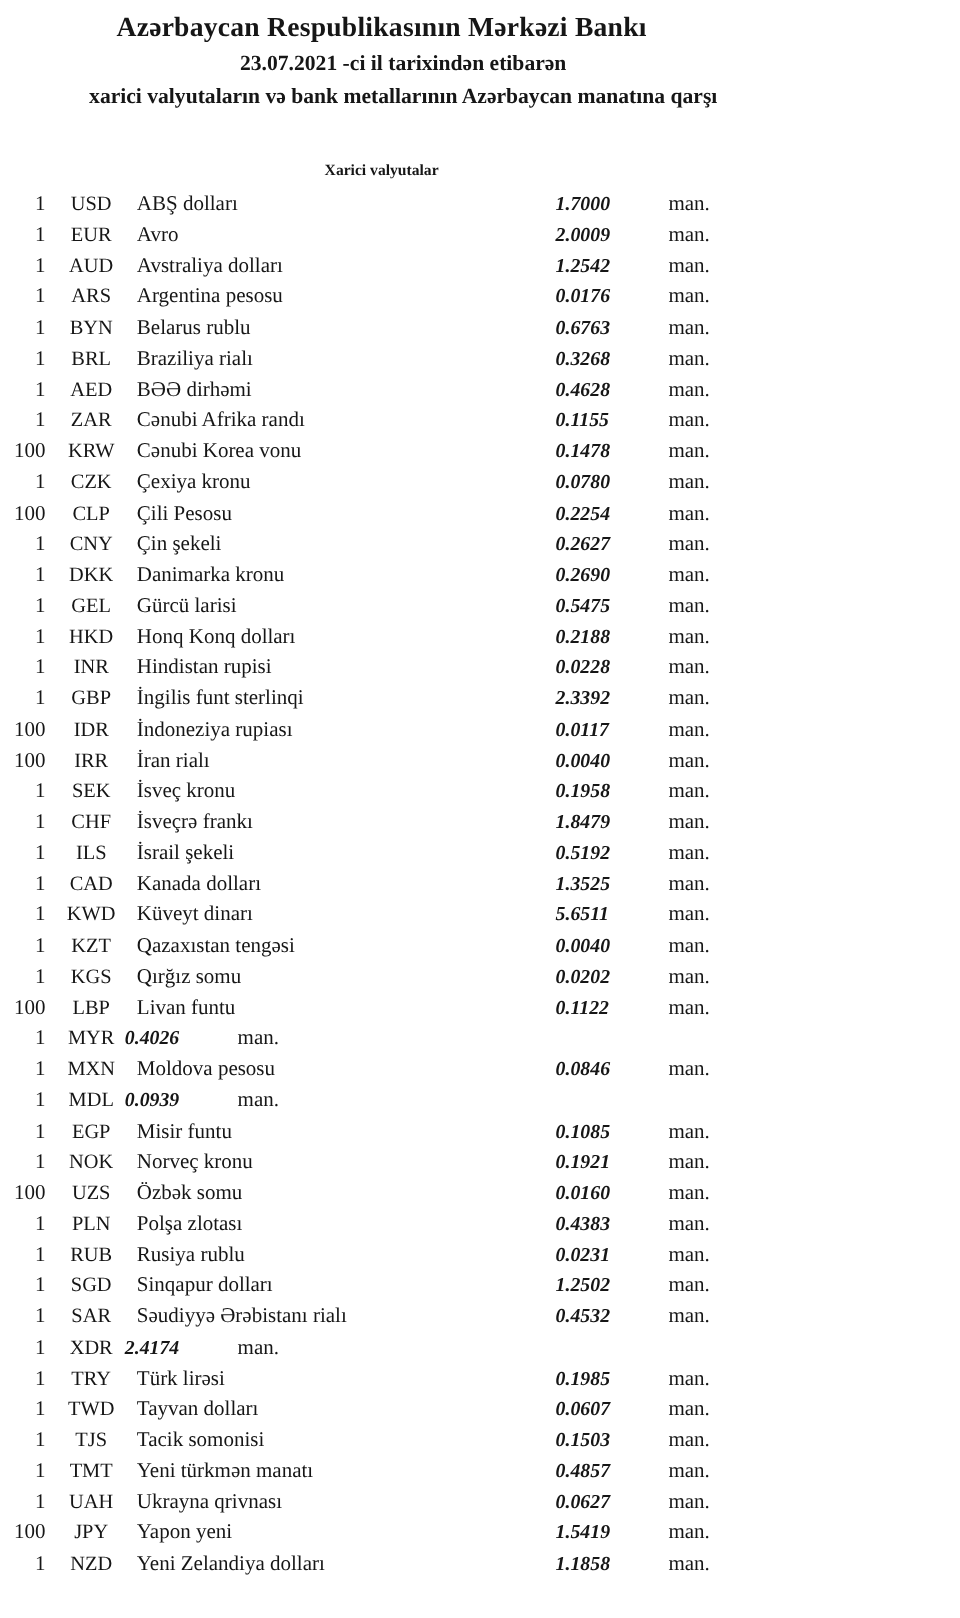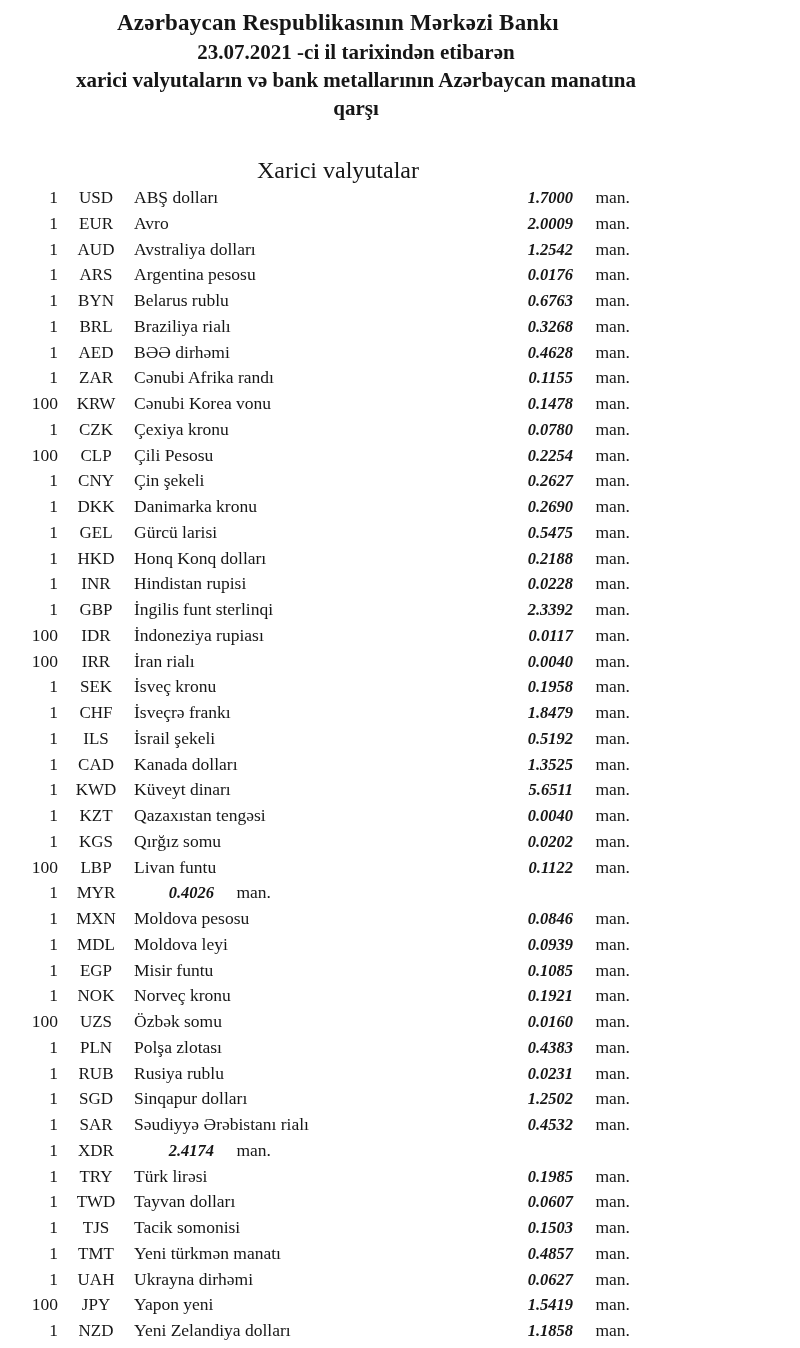--- a/index.html
+++ b/index.html
@@ -11,46 +11,45 @@
     width: 800px;
     height: 1348px;
     font-family: "Liberation Serif", "DejaVu Serif", serif;
     color: #161616;
     overflow: hidden;
   }
   .page {
     width: 636px;
     height: 1348px;
     box-sizing: border-box;
-    margin-left: 20px;
   }
   .doc-header {
     text-align: center;
   }
   .bank-title {
     margin: 0;
     padding-top: 7px;
     font-size: 23px;
     line-height: 31px;
     font-weight: 700;
     letter-spacing: 0.2px;
   }
   .header-sub {
-    font-size: 21px;
+    font-size: 18px;
     line-height: 28px;
     font-weight: 700;
     padding-left: 36px;
   }
   .section-title {
     margin: 0;
     margin-top: 38px;
     text-align: center;
-    font-size: 24px;
+    font-size: 13px;
     line-height: 20px;
-    font-weight: 400;
+    font-weight: 700;
   }
   .rates-table {
     margin-top: 7px;
     padding-left: 4px;
     padding-right: 26px;
   }
   .row {
     display: flex;
     align-items: baseline;
     height: 25.75px;
@@ -70,31 +69,31 @@
   }
   .name {
     flex: 1 1 auto;
     margin-left: 10px;
     white-space: nowrap;
     overflow: hidden;
   }
   .rate {
     flex: none;
     width: 90px;
-    text-align: right;
+    text-align: left;
     font-weight: 700;
     font-style: italic;
     font-size: 16.5px;
   }
   .unit {
     flex: none;
     width: 57px;
     box-sizing: border-box;
     padding-left: 4px;
-    text-align: right;
+    text-align: left;
   }
 </style>
 </head>
 <body>
 
 <div class="page">
 
   <header class="doc-header">
     <h1 class="bank-title">Azərbaycan Respublikasının Mərkəzi Bankı</h1>
     <div class="header-sub">23.07.2021 -ci il tarixindən etibarən</div>
@@ -331,21 +330,20 @@
       <span class="qty">1</span>
       <span class="code">MXN</span>
       <span class="name">Moldova pesosu</span>
       <span class="rate">0.0846</span>
       <span class="unit">man.</span>
     </div>
 
     <div class="row">
       <span class="qty">1</span>
       <span class="code">MDL</span>
-      <span class="name">Moldova leyi</span>
       <span class="rate">0.0939</span>
       <span class="unit">man.</span>
     </div>
 
     <div class="row">
       <span class="qty">1</span>
       <span class="code">EGP</span>
       <span class="name">Misir funtu</span>
       <span class="rate">0.1085</span>
       <span class="unit">man.</span>
@@ -434,21 +432,21 @@
       <span class="qty">1</span>
       <span class="code">TMT</span>
       <span class="name">Yeni türkmən manatı</span>
       <span class="rate">0.4857</span>
       <span class="unit">man.</span>
     </div>
 
     <div class="row">
       <span class="qty">1</span>
       <span class="code">UAH</span>
-      <span class="name">Ukrayna dirhəmi</span>
+      <span class="name">Ukrayna qrivnası</span>
       <span class="rate">0.0627</span>
       <span class="unit">man.</span>
     </div>
 
     <div class="row">
       <span class="qty">100</span>
       <span class="code">JPY</span>
       <span class="name">Yapon yeni</span>
       <span class="rate">1.5419</span>
       <span class="unit">man.</span>

